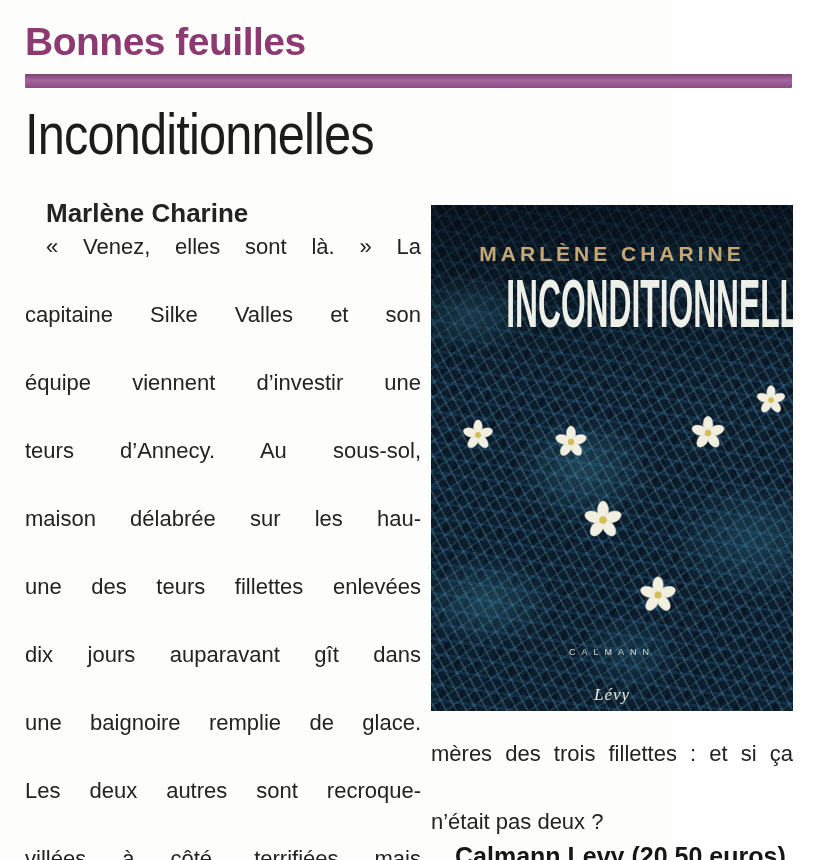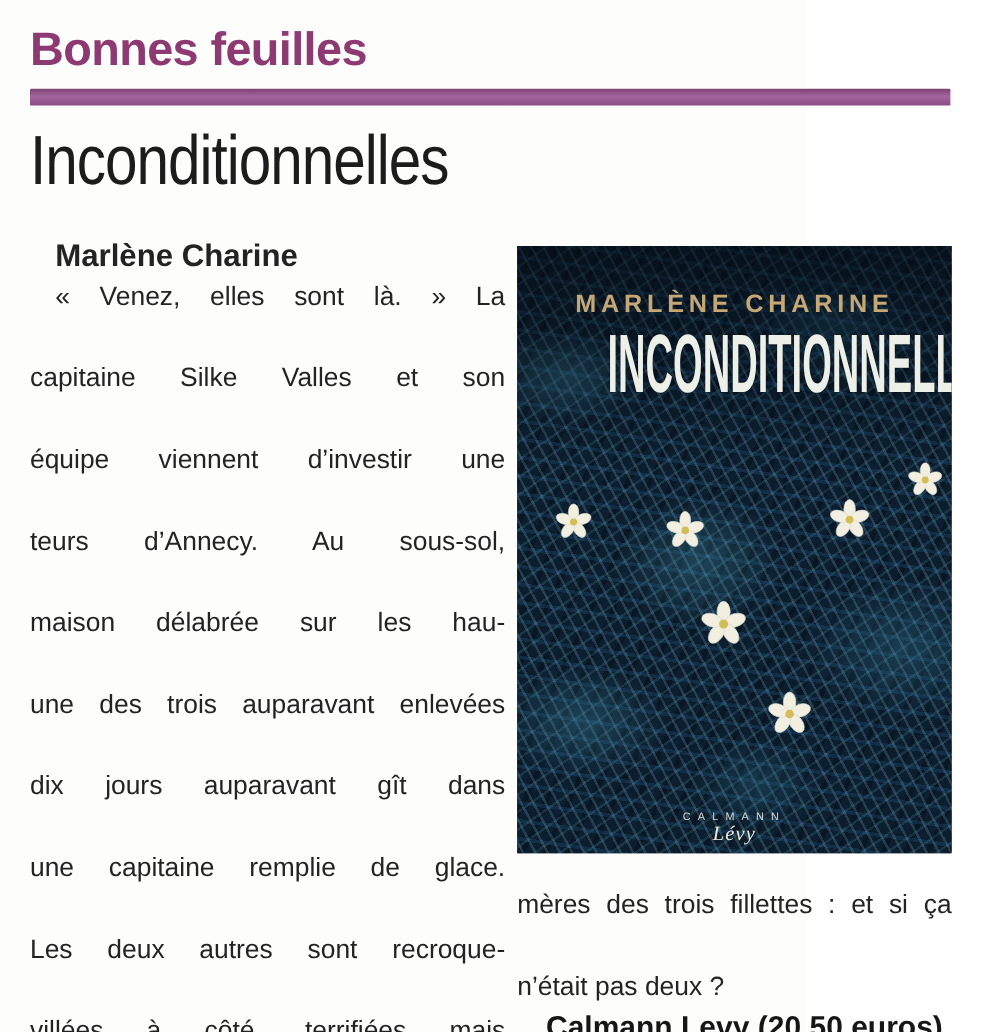--- a/index.html
+++ b/index.html
@@ -89,21 +89,21 @@
     transform: scale(0.69, 1.5); transform-origin: center top;
     text-shadow: 0 0 2px rgba(0,0,0,.5);
   }
   .cover-logo {
     position: absolute; bottom: 6px; width: 100%; text-align: center;
     color: #eceade; line-height: 1.1;
   }
   .cover-logo .logo-top { font-size: 9px; letter-spacing: 6px; opacity: .9; }
   .cover-logo .logo-script {
     font-family: "Liberation Serif", serif; font-style: italic;
-    font-size: 17px; letter-spacing: 1px;
+    font-size: 17px; letter-spacing: 1px; margin-top: 28px;
   }
 
   
   .caption-block { margin-top: 26px; }
   .pub-line {
     font-size: 25px; line-height: 35px; font-weight: 700; color: #161616;
     padding-left: 24px;
   }
   .pub-underline { border-bottom: 3px solid #111; padding-bottom: 2px; }
 </style>
@@ -121,23 +121,23 @@
 
   <div class="columns">
 
     <div class="col-left">
       <div class="line author-line indent">Marlène Charine</div>
       <div class="line just indent">« Venez, elles sont là. » La</div>
       <div class="line just">capitaine Silke Valles et son</div>
       <div class="line just">équipe viennent d’investir une</div>
       <div class="line just">teurs d’Annecy. Au sous-sol,</div>
       <div class="line just">maison délabrée sur les hau-</div>
-      <div class="line just">une des trois auparavant enlevées</div>
+      <div class="line just">une des teurs fillettes enlevées</div>
       <div class="line just">dix jours auparavant gît dans</div>
-      <div class="line just">une capitaine remplie de glace.</div>
+      <div class="line just">une baignoire remplie de glace.</div>
       <div class="line just">Les deux autres sont recroque-</div>
       <div class="line just">villées à côté, terrifiées mais</div>
 
     </div>
 
     <div class="col-right">
 
       <div class="cover">
         <div class="cover-texture"></div>
         <div class="cover-shade"></div>

